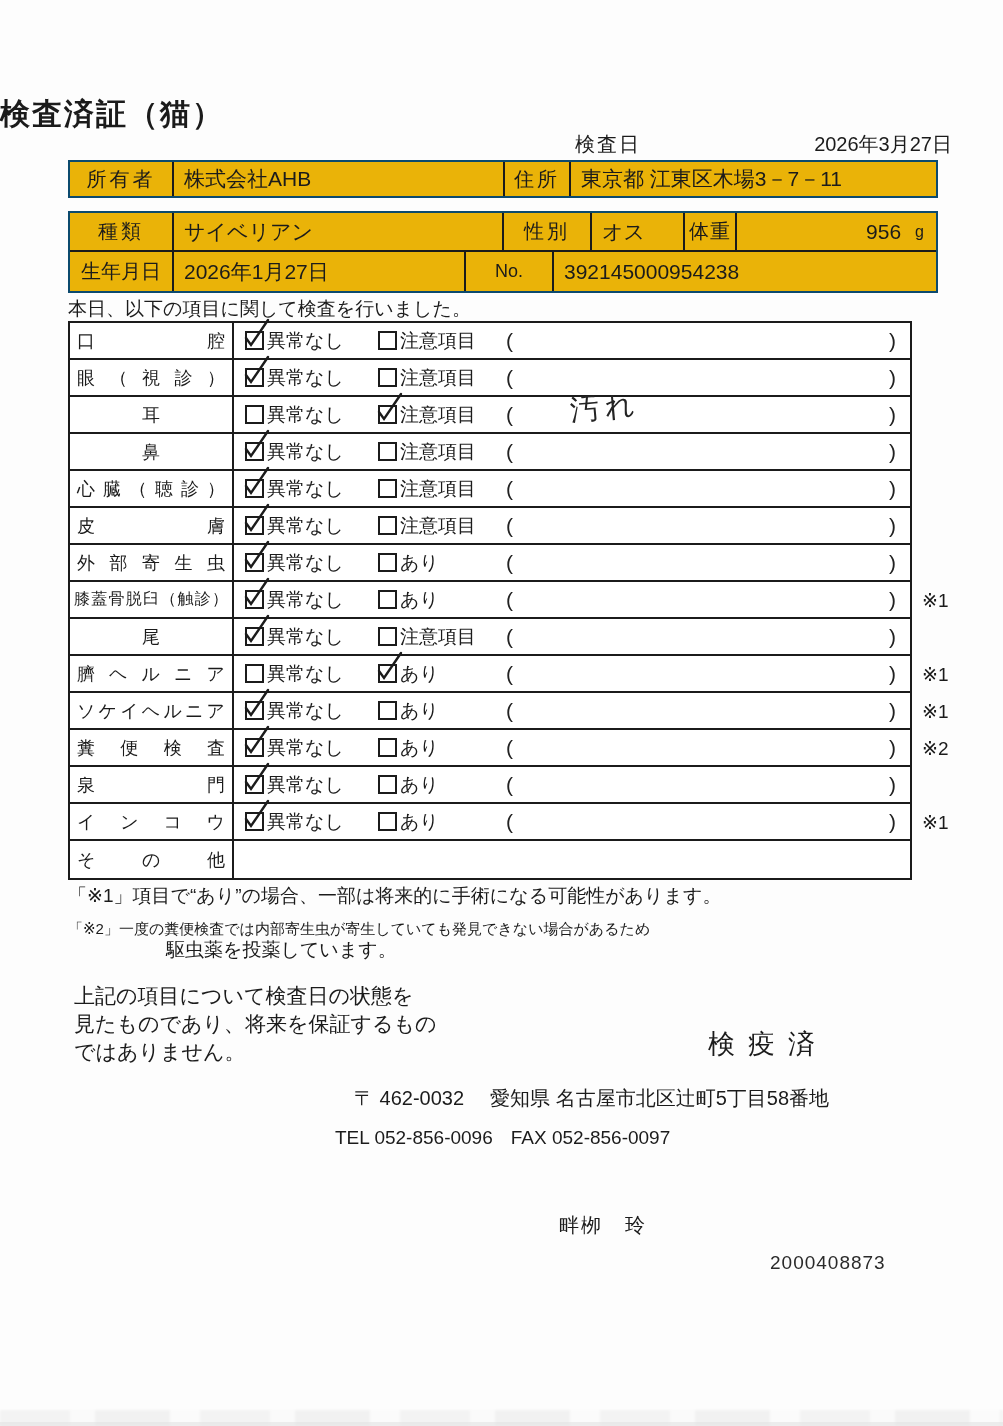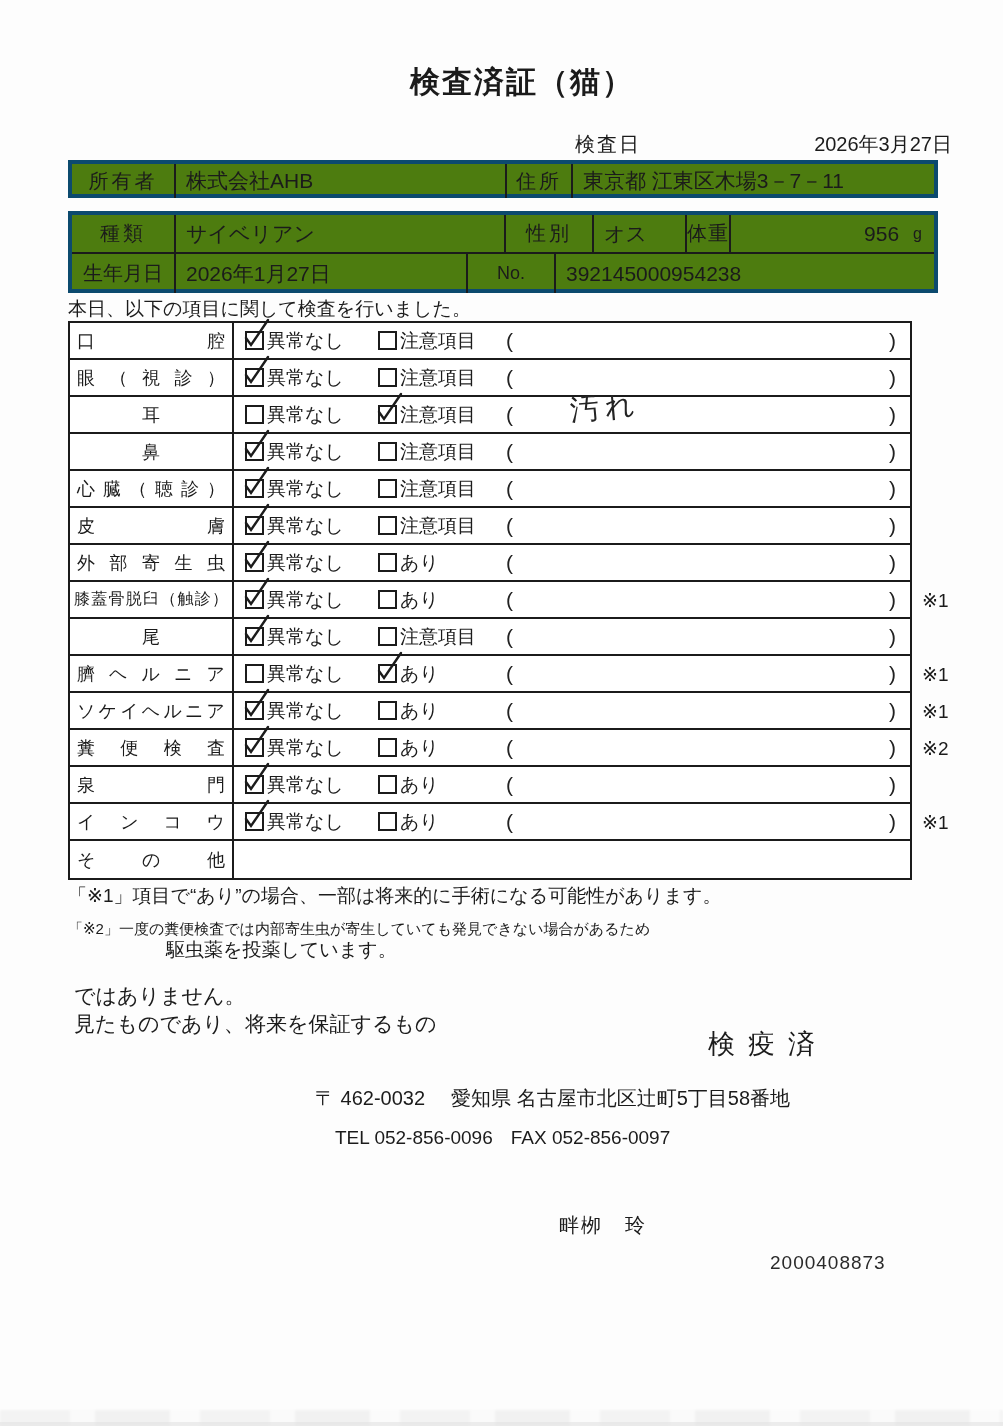--- a/index.html
+++ b/index.html
@@ -2,25 +2,25 @@
 <html><head>
 <meta charset="utf-8">
 <style>
   html,body{margin:0;padding:0;background:#ffffff;}
   .page{
     position:relative;width:1003px;height:1426px;background:#fdfdfd;overflow:hidden;
     font-family:"Liberation Sans","DejaVu Sans",sans-serif;color:#1b1b1b;
   }
   .abs{position:absolute;}
   
-  .title{top:62px;left:0;right:0;text-align:center;font-size:30px;font-weight:600;letter-spacing:2px;margin-left:41px;}
+  .title{top:94px;left:0;right:0;font-size:30px;font-weight:600;letter-spacing:2px;}
   .exam-date-label{top:131px;left:575px;font-size:20px;letter-spacing:2px;}
   .exam-date-value{top:131px;right:51px;font-size:20px;}
   
-  .itab{border:4px solid #0c4a6e;box-sizing:border-box;background:#4d7c0f;}
+  .itab{border:2px solid #0c4a6e;box-sizing:border-box;background:#eab308;}
   .irow{display:flex;box-sizing:border-box;}
   .icell{box-sizing:border-box;border-right:2px solid #1b1b1b;display:flex;align-items:center;overflow:hidden;white-space:nowrap;}
   .icell.last{border-right:none;}
   .icell.lab{justify-content:center;letter-spacing:3px;font-size:20px;}
   .icell.val{padding-left:10px;font-size:21px;}
   .icell.num{justify-content:flex-end;padding-right:8px;font-size:21px;}
   .unit{font-size:16px;margin-left:14px;margin-right:4px;}
   .t1{left:68px;top:160px;width:870px;height:38px;}
   .t2{left:68px;top:211px;width:870px;height:82px;}
   .t2 .irow{height:39px;}
@@ -46,21 +46,21 @@
   .handnote{position:absolute;left:336px;top:-9px;font-size:29px;letter-spacing:6px;transform:rotate(-5deg);color:#242424;}
   .refmark{position:absolute;left:852px;top:50%;transform:translateY(-50%);font-size:19px;white-space:nowrap;}
   
   .note1{left:68px;top:883px;font-size:19px;}
   .note2{left:68px;top:920px;font-size:15px;}
   .note3{left:166px;top:937px;font-size:19px;}
   
   .disclaimer{left:74px;top:982px;font-size:21px;line-height:28px;}
   .stamp{left:708px;top:1026px;font-size:27px;letter-spacing:13px;font-weight:500;}
   
-  .postal-row{left:315px;top:1085px;font-size:20px;display:flex;justify-content:center;}
+  .postal-row{left:354px;top:1085px;font-size:20px;display:flex;justify-content:center;}
   .postal-row .gap{width:26px;}
   .tel-row{left:335px;top:1127px;font-size:19px;display:flex;}
   .tel-row .gap{width:18px;}
   .clinic-name{left:335px;top:1175px;font-size:26px;letter-spacing:1px;}
   .examiner{left:335px;top:1212px;width:312px;text-align:right;font-size:20px;letter-spacing:2px;}
   .serial{left:770px;top:1252px;font-size:19px;letter-spacing:1px;color:#2a2a2a;}
   
   .scan-band{left:0;right:0;bottom:0;height:16px;opacity:.55;
     background:repeating-linear-gradient(90deg,#ececec 0 70px,#f8f8f8 70px 95px,#e9e9e9 95px 170px,#fafafa 170px 200px);
     filter:blur(1px);}
@@ -84,21 +84,21 @@
       <div class="icell val last" style="flex:1;">東京都 江東区木場3－7－11</div>
     </div>
   </div>
 
   <div class="abs itab t2">
     <div class="irow first">
       <div class="icell lab" style="width:104px;">種類</div>
       <div class="icell val" style="width:330px;">サイベリアン</div>
       <div class="icell lab" style="width:88px;">性別</div>
       <div class="icell val" style="width:93px;">オス</div>
-      <div class="icell lab" style="width:44px;letter-spacing:1px;">体重</div>
+      <div class="icell lab" style="width:52px;letter-spacing:1px;">体重</div>
       <div class="icell num last" style="flex:1;">
         <span>956</span>
         <span class="unit">g</span>
       </div>
     </div>
     <div class="irow">
       <div class="icell lab" style="width:104px;letter-spacing:0;">生年月日</div>
       <div class="icell val" style="width:292px;">2026年1月27日</div>
       <div class="icell lab" style="width:88px;letter-spacing:0;font-size:18px;">No.</div>
       <div class="icell val last" style="flex:1;">392145000954238</div>
@@ -450,22 +450,23 @@
         </div>
         <div class="cl-content"></div>
       </div>
     </div>
 
   <div class="abs note1">「※1」項目で“あり”の場合、一部は将来的に手術になる可能性があります。</div>
   <div class="abs note2">「※2」一度の糞便検査では内部寄生虫が寄生していても発見できない場合があるため</div>
   <div class="abs note3">駆虫薬を投薬しています。</div>
 
   <div class="abs disclaimer">
+    <div>上記の項目について検査日の状態を</div>
+    <div>見たものであり、将来を保証するもの</div>
     <div>ではありません。</div>
-    <div>見たものであり、将来を保証するもの</div>
   </div>
 
   <div class="abs stamp">検疫済</div>
 
   <div class="abs postal-row">
     <span>〒 462-0032</span>
     <span class="gap"></span>
     <span>愛知県 名古屋市北区辻町5丁目58番地</span>
   </div>
 

